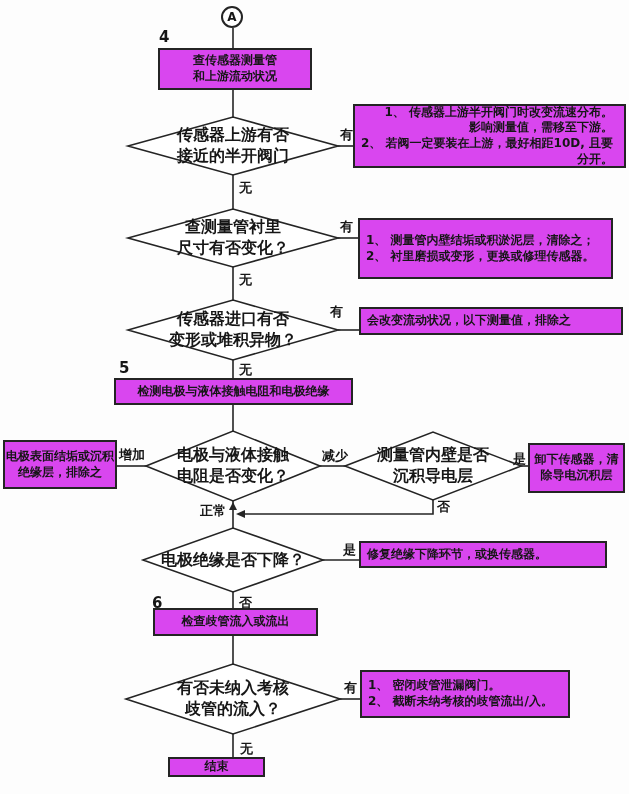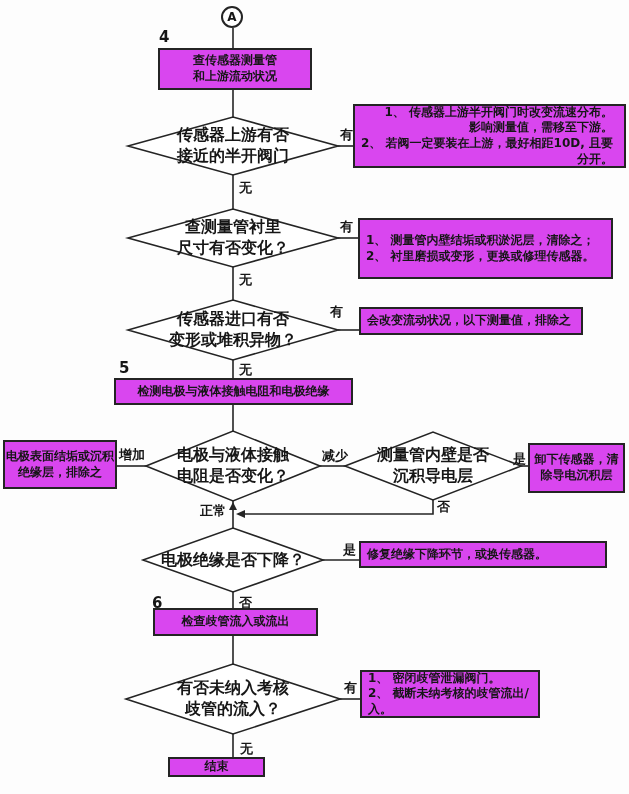--- a/index.html
+++ b/index.html
@@ -102,27 +102,27 @@
   <div class="dtext" style="left:143px;top:528px;width:180px;height:64px;">电极绝缘是否下降？</div>
   <div class="dtext" style="left:126px;top:664px;width:214px;height:70px;">有否未纳入考核
 歧管的流入？</div>
 
   <div class="node info" style="left:353px;top:104px;width:273px;height:64px;text-align:right;">1、 传感器上游半开阀门时改变流速分布。
       影响测量值，需移至下游。
 2、 若阀一定要装在上游，最好相距10D, 且要
       分开。</div>
   <div class="node info" style="left:358px;top:218px;width:255px;height:61px;">1、 测量管内壁结垢或积淤泥层，清除之；
 2、 衬里磨损或变形，更换或修理传感器。</div>
-  <div class="node info" style="left:359px;top:307px;width:224px;height:28px;">会改变流动状况，以下测量值，排除之</div>
+  <div class="node info" style="left:359px;top:307px;width:264px;height:28px;">会改变流动状况，以下测量值，排除之</div>
   <div class="node" style="left:3px;top:440px;width:114px;height:49px;">电极表面结垢或沉积
 绝缘层，排除之</div>
   <div class="node" style="left:528px;top:443px;width:97px;height:50px;">卸下传感器，清
 除导电沉积层</div>
   <div class="node info" style="left:359px;top:541px;width:248px;height:27px;">修复绝缘下降环节，或换传感器。</div>
-  <div class="node info" style="left:360px;top:670px;width:180px;height:48px;">1、 密闭歧管泄漏阀门。
+  <div class="node info" style="left:360px;top:670px;width:210px;height:48px;">1、 密闭歧管泄漏阀门。
 2、 截断未纳考核的歧管流出/入。</div>
 
   <div class="elabel" style="left:340px;top:126px;">有</div>
   <div class="elabel" style="left:239px;top:179px;">无</div>
   <div class="elabel" style="left:340px;top:218px;">有</div>
   <div class="elabel" style="left:239px;top:271px;">无</div>
   <div class="elabel" style="left:330px;top:303px;">有</div>
   <div class="elabel" style="left:239px;top:361px;">无</div>
   <div class="elabel" style="left:119px;top:446px;">增加</div>
   <div class="elabel" style="left:322px;top:447px;">减少</div>

